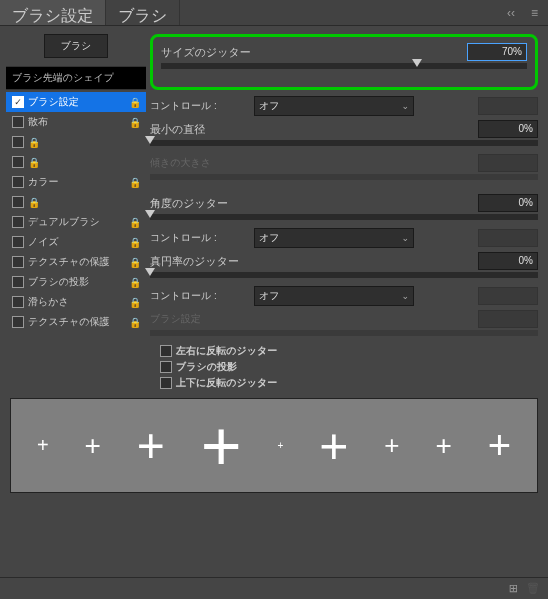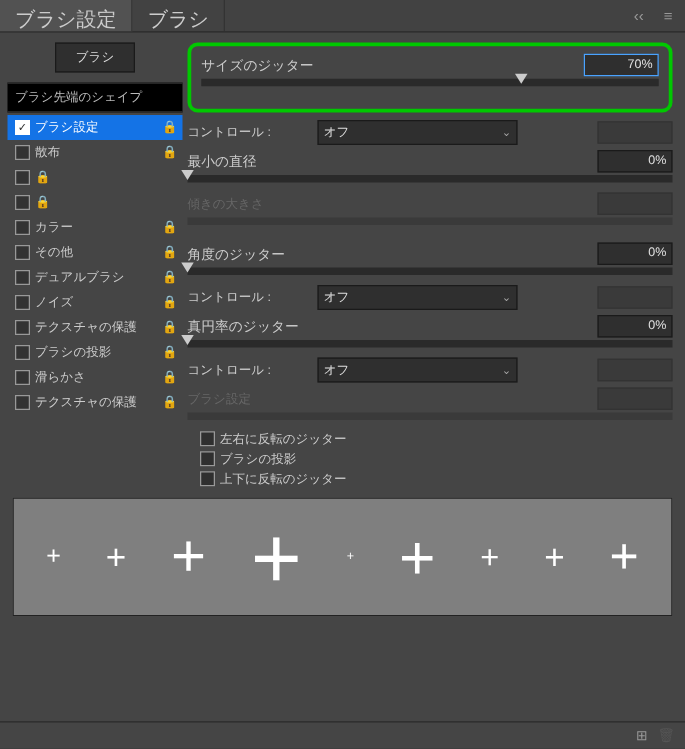--- a/index.html
+++ b/index.html
@@ -28,21 +28,21 @@
 .ctrl-label { width:104px; padding-right:6px; color:#ccc; font-size:10px; }
 .ctrl-label.dim { color:#666; }
 .input-box { width:60px; height:18px; background:#2f2f2f; border:1px solid #1a1a1a; color:#e0e0e0; font-size:10px; padding:2px 4px; text-align:right; }
 .input-box.editing { border:1px solid #4aa3ff; }
 .slider { position:relative; height:6px; background:#2a2a2a; margin:2px 0 8px 0; border-radius:0; }
 .slider .thumb { position:absolute; top:-4px; width:0; height:0; border-left:5px solid transparent; border-right:5px solid transparent; border-top:8px solid #ccc; transform:translateX(-5px);}
 .select { background:#2f2f2f; border:1px solid #1a1a1a; color:#ddd; font-size:10px; padding:2px 4px; height:20px; width:160px; display:flex; align-items:center; justify-content:space-between;text-align:center; }
 .select .arr { font-size:9px; color:#aaa; }
 .flex-sp { display:flex; justify-content:space-between; align-items:center; }
 .sec-gap { height:10px; }
-.bottom-cbs { display:flex; flex-wrap:wrap; gap:2px 10px; padding-left:10px; margin:6px 0 8px 0;}
+.bottom-cbs { display:flex; flex-wrap:wrap; gap:2px 10px; padding-left:10px; margin:6px 0 8px 0;font-weight:bold;}
 .bottom-cbs .cb-lbl { display:flex; align-items:center; font-size:10px; color:#ccc;}
 .bottom-cbs .cb { width:12px; height:12px; border:1px solid #999; background:#2f2f2f; margin-right:4px;}
 .preview { margin:0 10px 6px 10px; height:95px; background:#7f7f7f; border:1px solid #222; display:flex; align-items:center; justify-content:space-around; padding:0 8px;}
 .plus { color:#fff; font-weight:200; }
 .footer { position:absolute; bottom:0; right:0; height:22px; width:100%; border-top:1px solid #2a2a2a; display:flex; align-items:center; justify-content:flex-end; padding-right:8px; gap:8px; color:#999;}
 </style>
 </head>
 <body>
 
 <div class="panel">
@@ -80,21 +80,20 @@
             <div class="cb"></div>
             <span class="lock">🔒</span>
           </div>
           <div class="opt-row">
             <div class="cb"></div>
             <span class="lbl">カラー</span>
             <span class="lock">🔒</span>
           </div>
           <div class="opt-row">
             <div class="cb"></div>
-            <span class="lbl">その他</span>
             <span class="lock">🔒</span>
           </div>
           <div class="opt-row">
             <div class="cb"></div>
             <span class="lbl">デュアルブラシ</span>
             <span class="lock">🔒</span>
           </div>
           <div class="opt-row">
             <div class="cb"></div>
             <span class="lbl">ノイズ</span>

